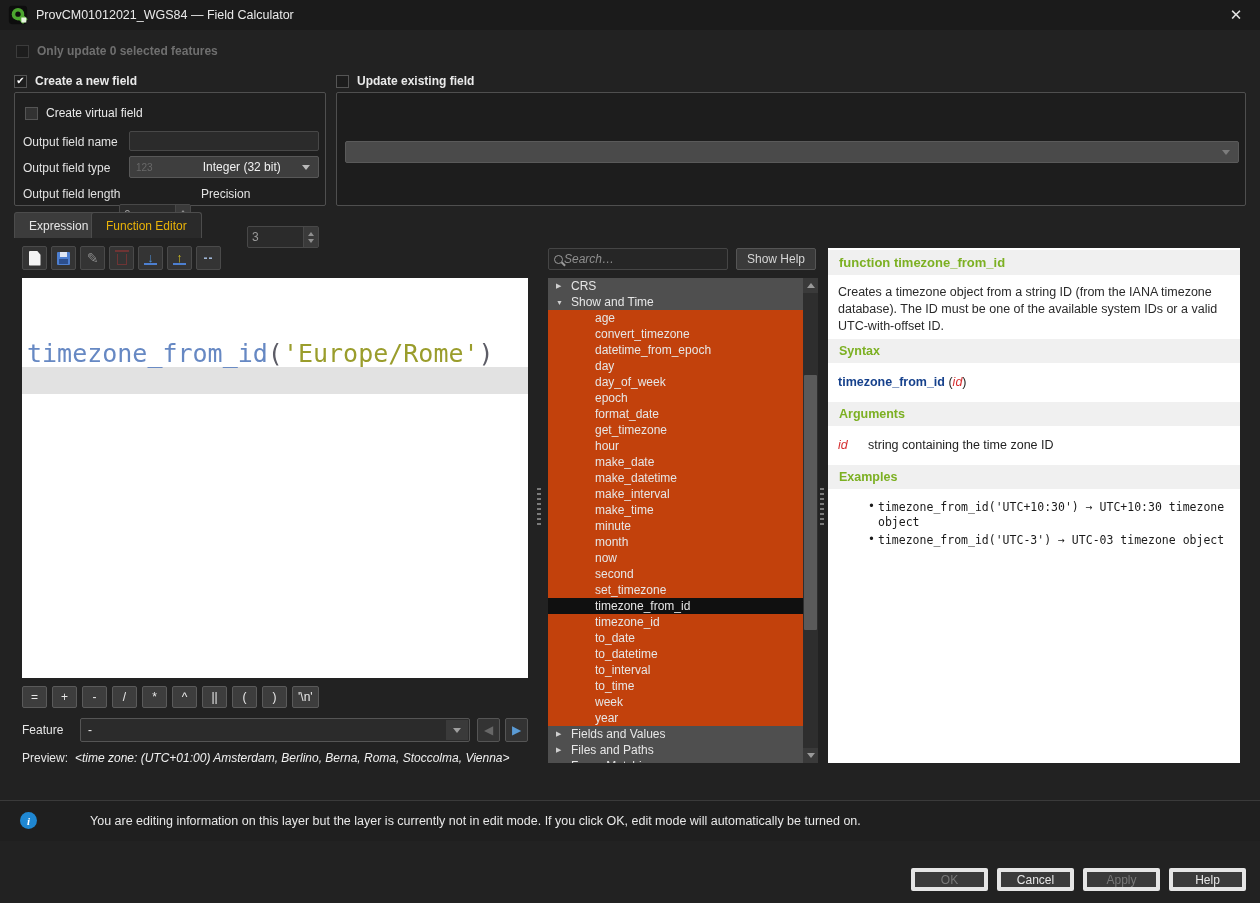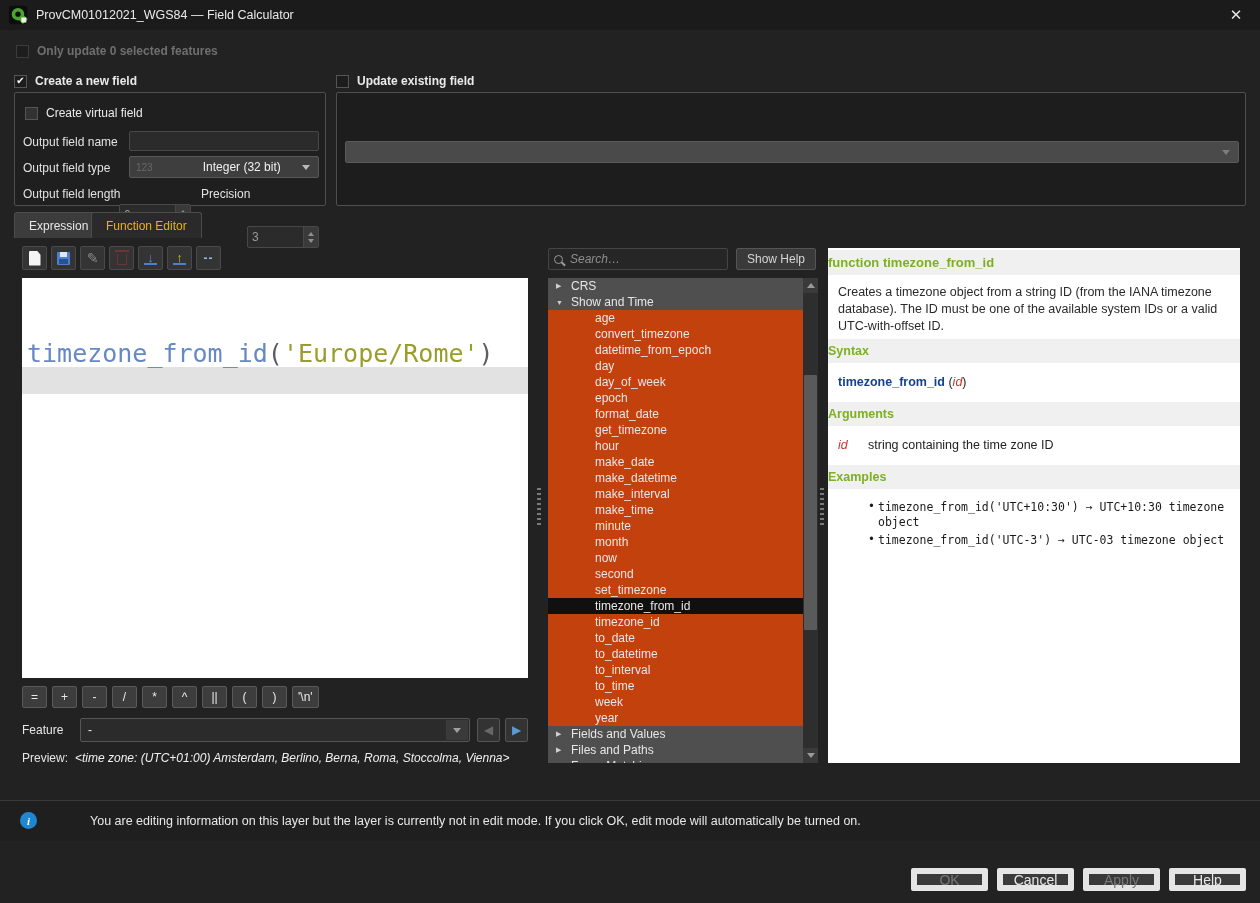--- a/index.html
+++ b/index.html
@@ -71,21 +71,21 @@
   
   .feat-combo { left:80px; top:718px; width:390px; height:24px; background:#2b2b2b; border:1px solid #555; border-radius:2px; color:#eee; display:flex; align-items:center; padding:0 7px; }
   .feat-arrow { position:absolute; right:1px; top:1px; bottom:1px; width:22px; background:#3a3a3a; display:flex; align-items:center; justify-content:center; }
   .feat-arrow .tri { width:0;height:0;border-left:4px solid transparent;border-right:4px solid transparent;border-top:5px solid #9f9f9f; }
   .navbtn { width:23px; height:24px; background:#333; border:1px solid #555; border-radius:2px; display:flex; align-items:center; justify-content:center; font-size:12px; }
   .navbtn.disabled { color:#676767; }
   .navbtn.next { color:#5b9bd5; }
   .preview-val { font-style:italic; color:#f0f0f0; }
 
   
-  .search-box { left:548px; top:248px; width:180px; height:22px; background:#262626; border:1px solid #454545; border-radius:2px; display:flex; align-items:center; padding:0 5px; gap:7px; }
+  .search-box { left:548px; top:248px; width:180px; height:22px; background:#262626; border:1px solid #454545; border-radius:2px; display:flex; align-items:center; padding:0 5px; gap:1px; }
   .search-box input { background:transparent; border:none; outline:none; color:#ddd; width:130px; font-family:"Liberation Sans",sans-serif; font-size:12px; font-style:italic; }
   .search-box input::placeholder { color:#8f8f8f; font-style:italic; }
   .mag { width:9px; height:9px; border:1.6px solid #9a9a9a; border-radius:50%; position:relative; flex:0 0 9px; }
   .mag::after { content:""; position:absolute; width:5px; height:1.6px; background:#9a9a9a; transform:rotate(45deg); right:-4px; bottom:-2px; }
   .showhelp-btn { left:736px; top:248px; width:80px; height:22px; background:#3a3a3a; border:1px solid #555; border-radius:2px; color:#d6d6d6; display:flex; align-items:center; justify-content:center; }
 
   .tree { left:548px; top:278px; width:255px; height:485px; background:#c2410c; overflow:hidden; }
   .tree-row { height:16px; display:flex; align-items:center; color:#e6e6e6; font-size:12px; white-space:nowrap; }
   .tree-row.group { background:#4f4f4f; padding-left:8px; gap:7px; }
   .tree-row.item { padding-left:47px; }
@@ -99,39 +99,39 @@
   .vscroll .sbtn.up { top:0; } .vscroll .sbtn.down { bottom:0; }
   .tri-up { width:0;height:0;border-left:4px solid transparent;border-right:4px solid transparent;border-bottom:5px solid #9a9a9a; }
   .tri-dn { width:0;height:0;border-left:4px solid transparent;border-right:4px solid transparent;border-top:5px solid #9a9a9a; }
   .thumb { position:absolute; left:1px; width:13px; top:97px; height:255px; background:#5a5a5a; border-radius:1px; }
 
   
   .splitter { width:4px; background-image:repeating-linear-gradient(to bottom,#7a7a7a 0 2px,transparent 2px 5px); }
 
   
   .help { left:828px; top:248px; width:412px; height:515px; background:#ffffff; color:#232323; padding:2px 0 0 0; overflow:hidden; }
-  .help-band { background:#f0f0f0; padding:5px 0; font-weight:bold; font-size:13px; }
+  .help-band { background:#f0f0f0; padding:5px 11px; font-weight:bold; font-size:13px; }
   .help-title { color:#7cb022; }
   .help-heading { color:#7cb022; font-size:12.5px; }
   .help-para { padding:9px 12px 4px 10px; font-size:12.5px; line-height:17px; color:#2a2a2a; }
   .syntax-line { padding:12px 10px 13px 10px; font-size:12.5px; }
   .syntax-name { color:#16418c; font-weight:bold; }
   .syntax-arg { color:#d63031; font-style:italic; }
   .arg-row { padding:12px 10px 13px 10px; font-size:12.5px; display:flex; }
   .arg-name { color:#d63031; font-style:italic; width:30px; flex:0 0 30px; }
   .examples { padding:11px 8px 6px 40px; }
   .example-item { font-family:"DejaVu Sans Mono", monospace; font-size:11.5px; color:#1a1a1a; line-height:15px; margin-bottom:3px; position:relative; padding-left:10px; }
   .example-item::before { content:"\2022"; position:absolute; left:0; top:-1px; }
 
   
   .infobar { left:0; top:800px; width:1260px; height:41px; background:#1f1f1f; border-top:1px solid #3a3a3a; }
   .info-icon { position:absolute; left:20px; top:11px; width:17px; height:17px; border-radius:50%; background:#1f87d2; color:#fff; display:flex; align-items:center; justify-content:center; font-weight:bold; font-size:11px; font-family:"Liberation Serif",serif; font-style:italic; }
   .info-text { position:absolute; left:90px; top:13px; color:#e8e8e8; font-size:12.5px; }
   .btnrow { left:911px; top:868px; display:flex; gap:9px; }
-  .dlgbtn { width:77px; height:23px; background:#3a3a3a; border:6px solid #e5e5e5; border-radius:2px; color:#e6e6e6; display:flex; align-items:center; justify-content:center; font-size:14px; }
+  .dlgbtn { width:77px; height:23px; background:#3a3a3a; border:4px solid #e5e5e5; border-radius:2px; color:#e6e6e6; display:flex; align-items:center; justify-content:center; font-size:12px; }
   .dlgbtn.disabled { color:#787878; }
 </style>
 </head>
 <body>
 
 <div class="abs titlebar">
   <svg class="qgis-logo" viewBox="0 0 24 24">
     <rect x="1" y="1" width="22" height="22" rx="4" fill="#0d0d0d"></rect>
     <circle cx="12" cy="11" r="7.5" fill="#4ca52f"></circle>
     <circle cx="12" cy="11" r="3.2" fill="#0d0d0d"></circle>

